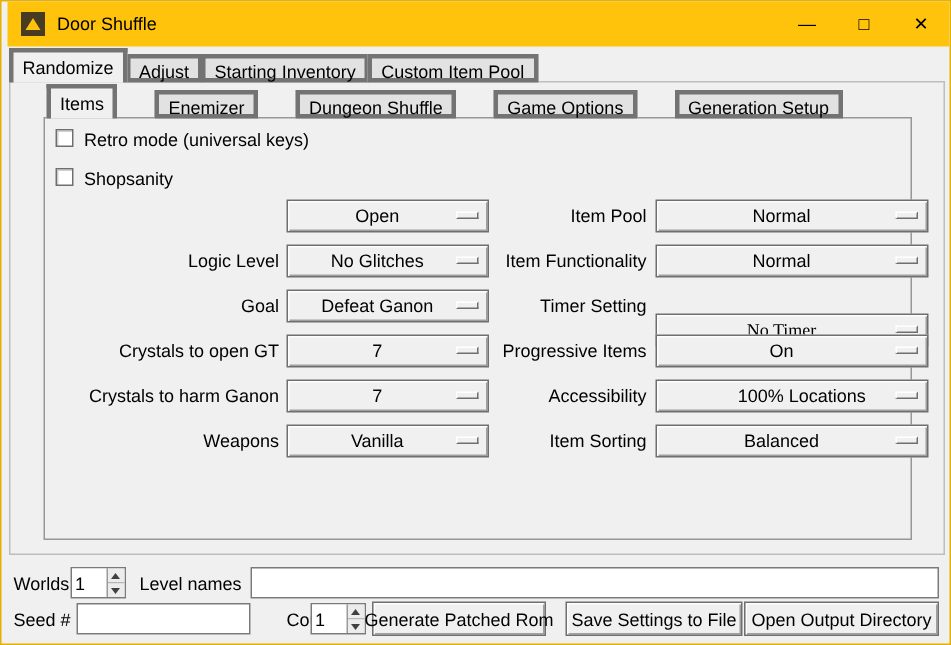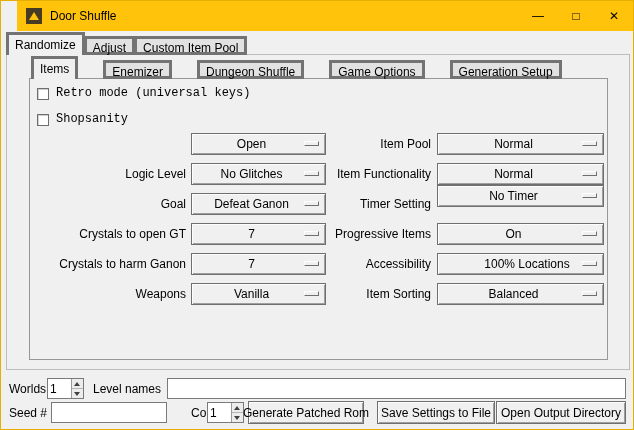--- a/index.html
+++ b/index.html
@@ -3,21 +3,21 @@
 <meta charset="utf-8">
 <style>
   * { box-sizing: border-box; margin: 0; padding: 0; }
   html,body { background:#ffffff; }
   body { font-family:"Liberation Sans", sans-serif; font-size:12px; color:#000; }
 
   .window { position:relative; width:634px; height:430px; background:#f0f0f0;
             border:1px solid #e6b000; overflow:hidden; }
 
   
-  .titlebar { position:absolute; top:0; left:16px; right:0; height:30px; background:#ffc30b;
+  .titlebar { position:absolute; top:0; left:4px; right:0; height:30px; background:#ffc30b;
               display:flex; align-items:center; }
   .app-icon { width:16px; height:16px; margin-left:9px; background:#473c22; position:relative; flex:0 0 auto; }
   .app-icon::after { content:""; position:absolute; left:3px; top:4px;
                      border-left:5px solid transparent; border-right:5px solid transparent;
                      border-bottom:8px solid #ffc30b; }
   .title-text { margin-left:8px; font-size:12px; }
   .win-btns { margin-left:auto; display:flex; height:100%; }
   .win-btn { width:38px; height:100%; display:flex; align-items:center; justify-content:center;
              font-size:12px; cursor:default; }
 
@@ -28,34 +28,34 @@
   .tab { background:#e2e2e2; border:3px solid #737373; padding:2px 6px 2px 6px;
          height:19px; line-height:14px; margin-right:-1px; white-space:nowrap; }
   .tab.selected { background:#f0f0f0; height:23px; padding-top:3px; border-bottom:none; z-index:4; }
 
   .main-pane { position:absolute; left:5px; top:53px; width:624px; height:316px;
                border:1px solid #bdbdbd; background:#f0f0f0; }
   .sub-pane  { position:absolute; left:28px; top:77px; width:579px; height:282px;
                border:1px solid #979797; background:#f0f0f0; z-index:2; }
 
   
-  .cb-row { position:absolute; left:36px; display:flex; align-items:flex-end; z-index:5;font-family:Liberation Mono, monospace; }
+  .cb-row { position:absolute; left:36px; display:flex; align-items:flex-start; z-index:5; }
   .cb { width:12px; height:12px; background:#fff; border:1px solid #6e6e6e;
         box-shadow: inset 1px 1px 0 #cfcfcf; flex:0 0 auto; }
   .cb-label { margin-left:7px; }
 
   
   .opt-label { position:absolute; height:22px; line-height:22px; text-align:right; z-index:5; }
   .opt-label.lcol { left:20px;  width:165px; }
   .opt-label.rcol { left:308px; width:122px; }
   .opt-btn { position:absolute; height:22px; background:#f0f0f0; border:1px solid #6f6f6f;
              box-shadow: inset 1px 1px 0 #fdfdfd, inset -1px -1px 0 #9f9f9f;
              display:flex; align-items:center; justify-content:center; z-index:5; cursor:default; }
   .opt-btn.lcol { left:190px; width:135px; }
-  .opt-btn.rcol { left:436px; width:167px; }
+  .opt-btn.rcol { left:436px; width:182px; }
   .opt-val { padding-right:14px; white-space:nowrap; }
   .opt-ind { position:absolute; right:6px; top:50%; margin-top:-3px; width:15px; height:5px;
              background:#f0f0f0; border:1px solid; border-color:#ffffff #6f6f6f #6f6f6f #ffffff; }
 
   
   .b-label { position:absolute; height:20px; line-height:20px; white-space:nowrap; }
   .entry { position:absolute; height:21px; background:#fff; border:1px solid #7a7a7a;
            font:inherit; padding:0 3px; outline:none; }
   .btn { position:absolute; height:23px; background:#f0f0f0; border:1px solid #6f6f6f;
          box-shadow: inset 1px 1px 0 #fdfdfd, inset -1px -1px 0 #9f9f9f;
@@ -89,20 +89,21 @@
       </div>
       <div class="win-btn">
         <span>✕</span>
       </div>
     </div>
   </div>
 
   <div class="tabs main-tabs">
     <div class="tab selected">Randomize</div>
     <div class="tab">Adjust</div>
+    <div class="tab">Starting Inventory</div>
     <div class="tab">Custom Item Pool</div>
   </div>
   <div class="main-pane"></div>
 
   <div class="tabs sub-tabs">
     <div class="tab selected">Items</div>
     <div class="tab">Enemizer</div>
     <div class="tab">Dungeon Shuffle</div>
     <div class="tab">Game Options</div>
     <div class="tab">Generation Setup</div>
@@ -159,21 +160,21 @@
     <span class="opt-ind"></span>
   </div>
 
   <div class="opt-label rcol" style="top:162px;">Item Functionality</div>
   <div class="opt-btn rcol" style="top:162px;">
     <span class="opt-val">Normal</span>
     <span class="opt-ind"></span>
   </div>
 
   <div class="opt-label rcol" style="top:192px;">Timer Setting</div>
-  <div class="opt-btn rcol" style="top:184px;">
+  <div class="opt-btn rcol" style="top:208px;font-family:Liberation Serif, serif;">
     <span class="opt-val">No Timer</span>
     <span class="opt-ind"></span>
   </div>
 
   <div class="opt-label rcol" style="top:222px;">Progressive Items</div>
   <div class="opt-btn rcol" style="top:222px;">
     <span class="opt-val">On</span>
     <span class="opt-ind"></span>
   </div>
 

